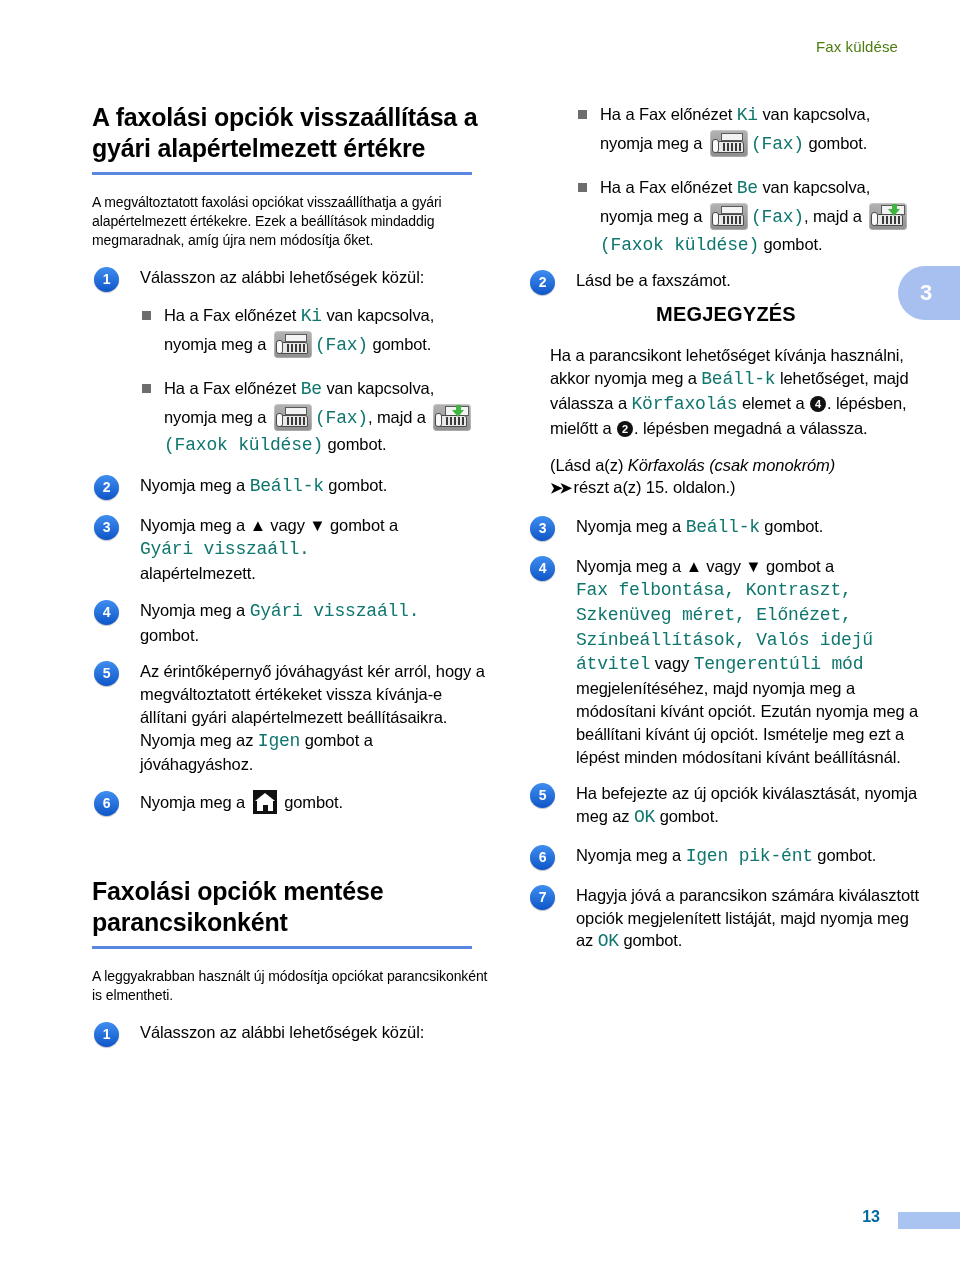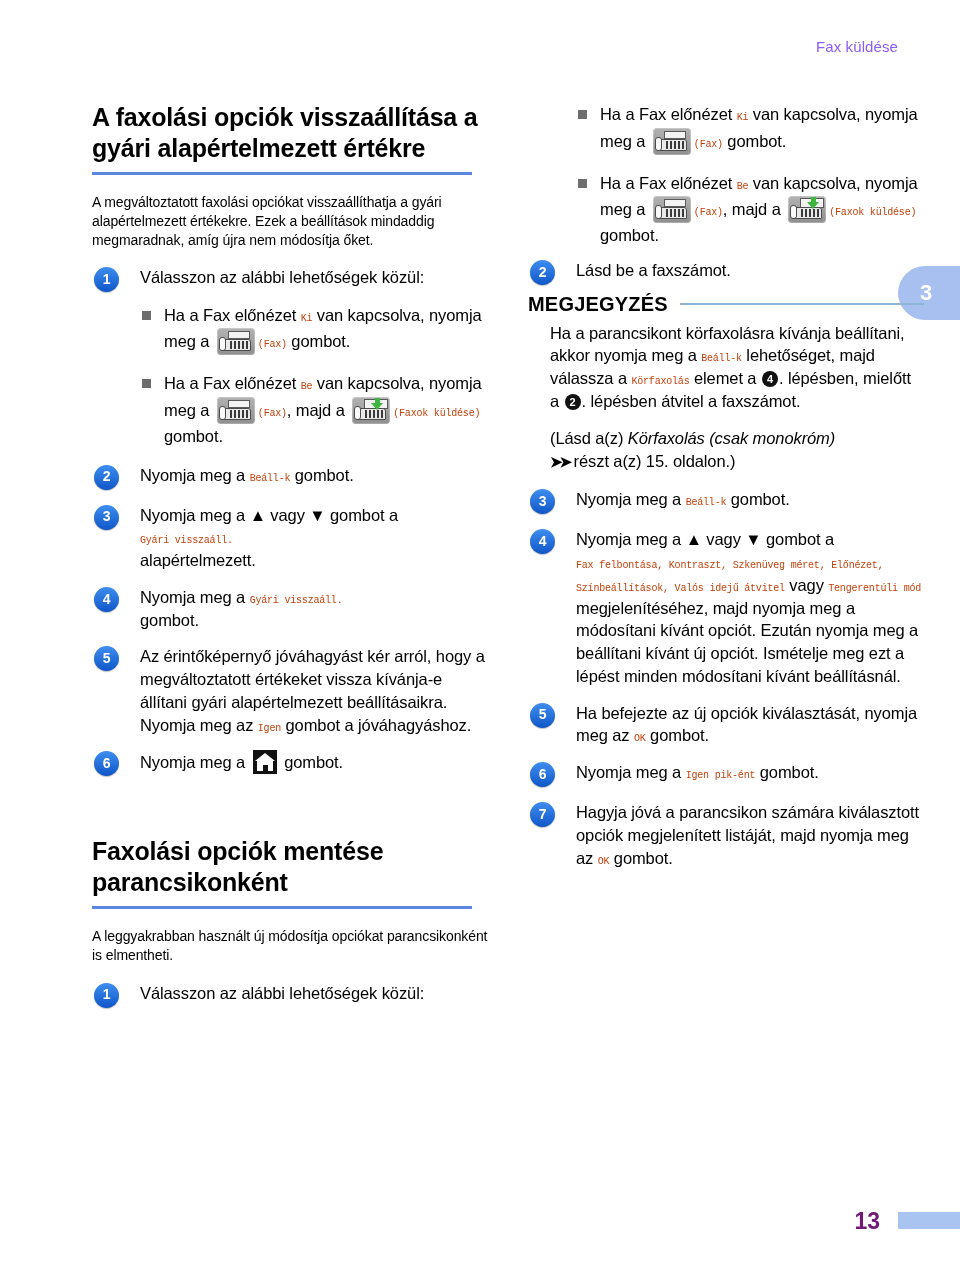--- a/index.html
+++ b/index.html
@@ -15,21 +15,21 @@
     color: #000000;
     overflow: hidden;
   }
 
   
   .page-header {
     position: absolute;
     top: 38px;
     right: 62px;
     font-size: 15px;
-    color: #8b5cf6;
+    color: #4d7c0f;
     letter-spacing: .1px;
   }
 
   
   .chapter-tab {
     position: absolute;
     top: 266px;
     left: 898px;
     width: 62px;
     height: 54px;
@@ -51,23 +51,23 @@
     position: absolute;
     left: 0;
     top: 1208px;
     width: 960px;
     height: 40px;
   }
   .footer-num {
     position: absolute;
     right: 80px;
     top: 0px;
-    font-size: 23px;
-    font-weight: bold;
-    color: #701a75;
+    font-size: 16px;
+    font-weight: bold;
+    color: #0369a1;
   }
   .footer-bar {
     position: absolute;
     right: 0px;
     top: 4px;
     width: 62px;
     height: 17px;
     background: #aac4f2;
   }
 
@@ -156,22 +156,22 @@
     top: 8px;
     width: 9px;
     height: 9px;
     background: #6d6d6d;
   }
   .bullet.last { margin-bottom: 4px; }
 
   
   .lcd {
     font-family: "Liberation Mono", "DejaVu Sans Mono", monospace;
-    font-size: 10px;
-    color: #c2410c;
+    font-size: 18px;
+    color: #0f766e;
     letter-spacing: -.2px;
   }
   .italic { font-style: italic; }
   .dblarrow { font-weight: bold; letter-spacing: -3px; font-size: 15px; }
 
   
   .keyicon {
     display: inline-block;
     width: 38px;
     height: 27px;
@@ -302,20 +302,21 @@
   }
 
   
   .note {
     margin: 2px 0 16px 0;
   }
   .note-head {
     display: flex;
     align-items: center;
     gap: 12px;
+    flex-direction: column;
   }
   .note-head .ttl {
     font-size: 20px;
     font-weight: bold;
     letter-spacing: .2px;
   }
   .note-head .line {
     flex: 1;
     height: 2px;
     background: #8fb4d8;
@@ -422,21 +423,21 @@
       <span class="num">2</span>
       <span class="steptext">Lásd be a faxszámot.</span>
     </div>
 
     <div class="note">
       <div class="note-head">
         <span class="ttl">MEGJEGYZÉS</span>
         <span class="line"></span>
       </div>
       <div class="note-body">
-        <p><span>Ha a parancsikont körfaxolásra kívánja beállítani, akkor nyomja meg a </span><span class="lcd">Beáll-k</span><span> lehetőséget, majd válassza a </span><span class="lcd">Körfaxolás</span><span> elemet a </span><span class="refnum">4</span><span>. lépésben, mielőtt a </span><span class="refnum">2</span><span>. lépésben átvitel a faxszámot.</span></p>
+        <p><span>Ha a parancsikont lehetőséget kívánja használni, akkor nyomja meg a </span><span class="lcd">Beáll-k</span><span> lehetőséget, majd válassza a </span><span class="lcd">Körfaxolás</span><span> elemet a </span><span class="refnum">4</span><span>. lépésben, mielőtt a </span><span class="refnum">2</span><span>. lépésben megadná a válassza.</span></p>
         <p><span>(Lásd a(z) </span><span class="italic">Körfaxolás (csak monokróm)</span><br><span class="dblarrow">➤➤</span><span> részt a(z) 15. oldalon.)</span></p>
       </div>
     </div>
 
     <div class="step">
       <span class="num">3</span>
       <span class="steptext"><span>Nyomja meg a </span><span class="lcd">Beáll-k</span><span> gombot.</span></span>
     </div>
 
     <div class="step">

